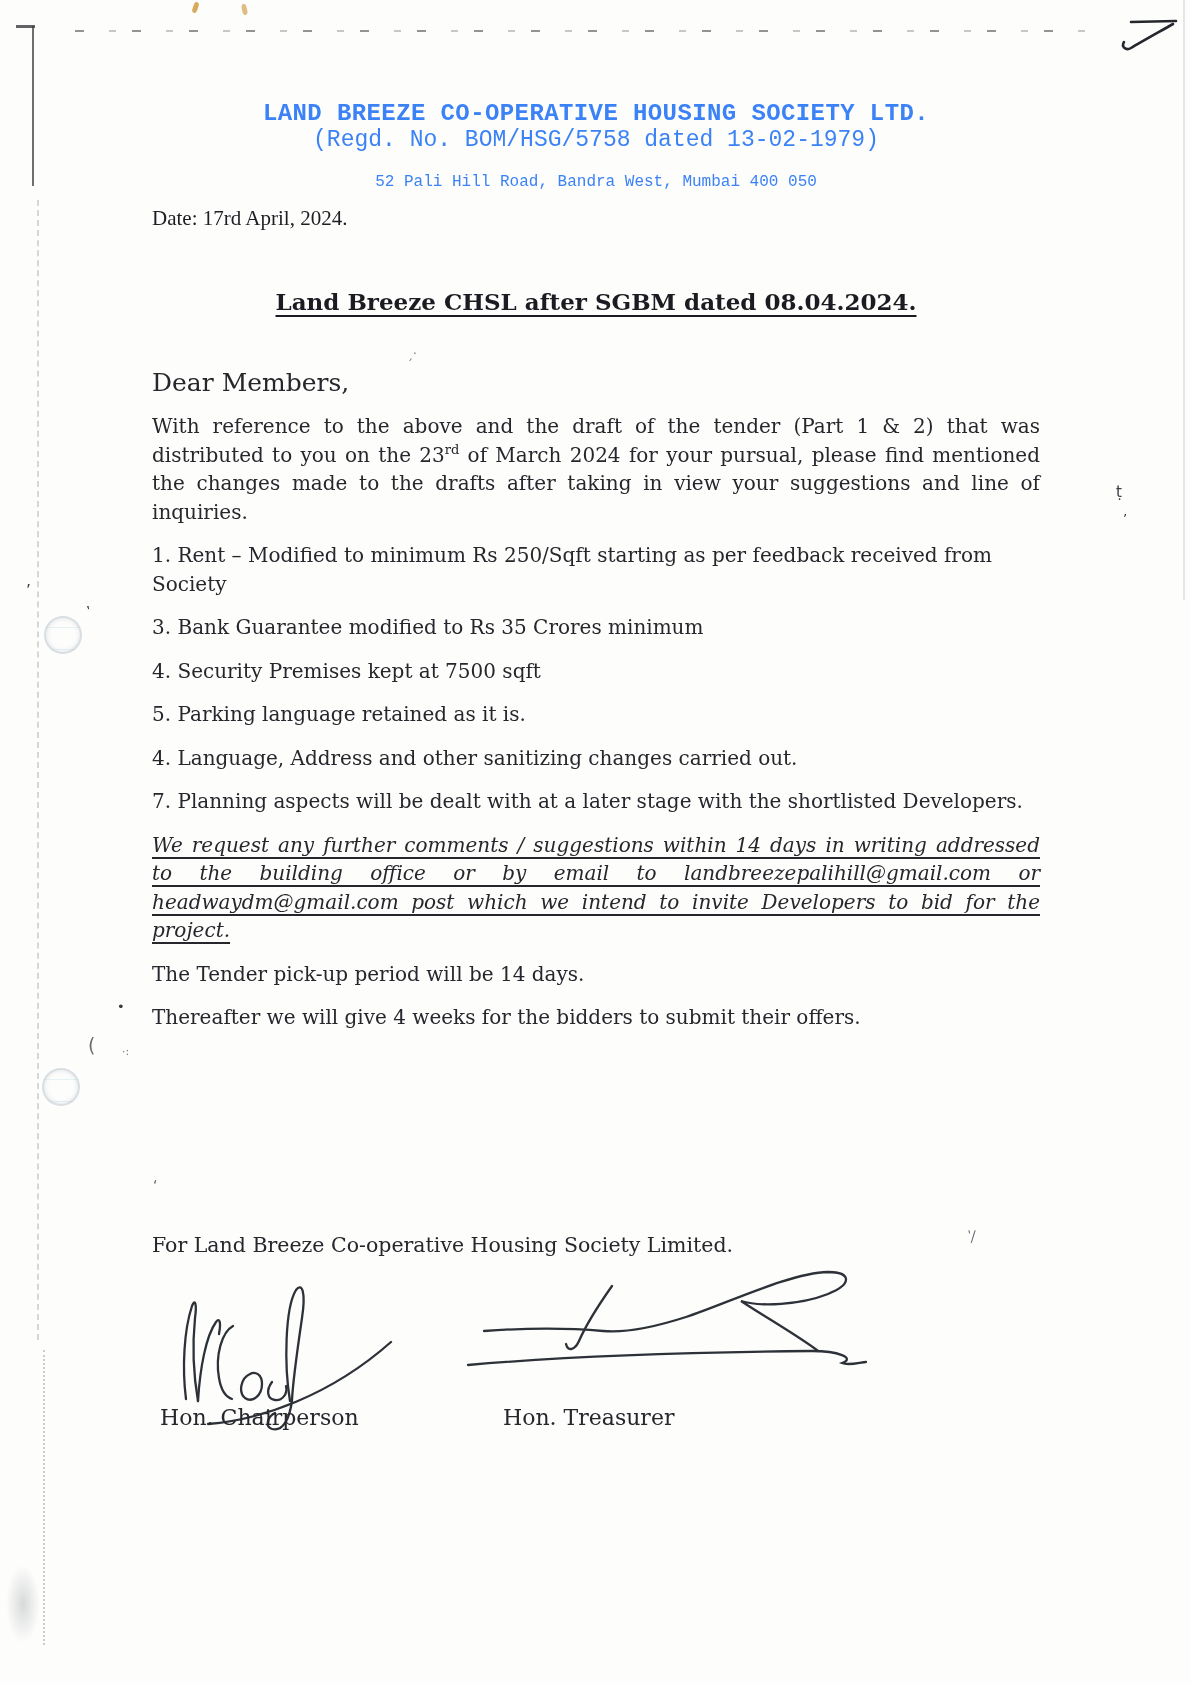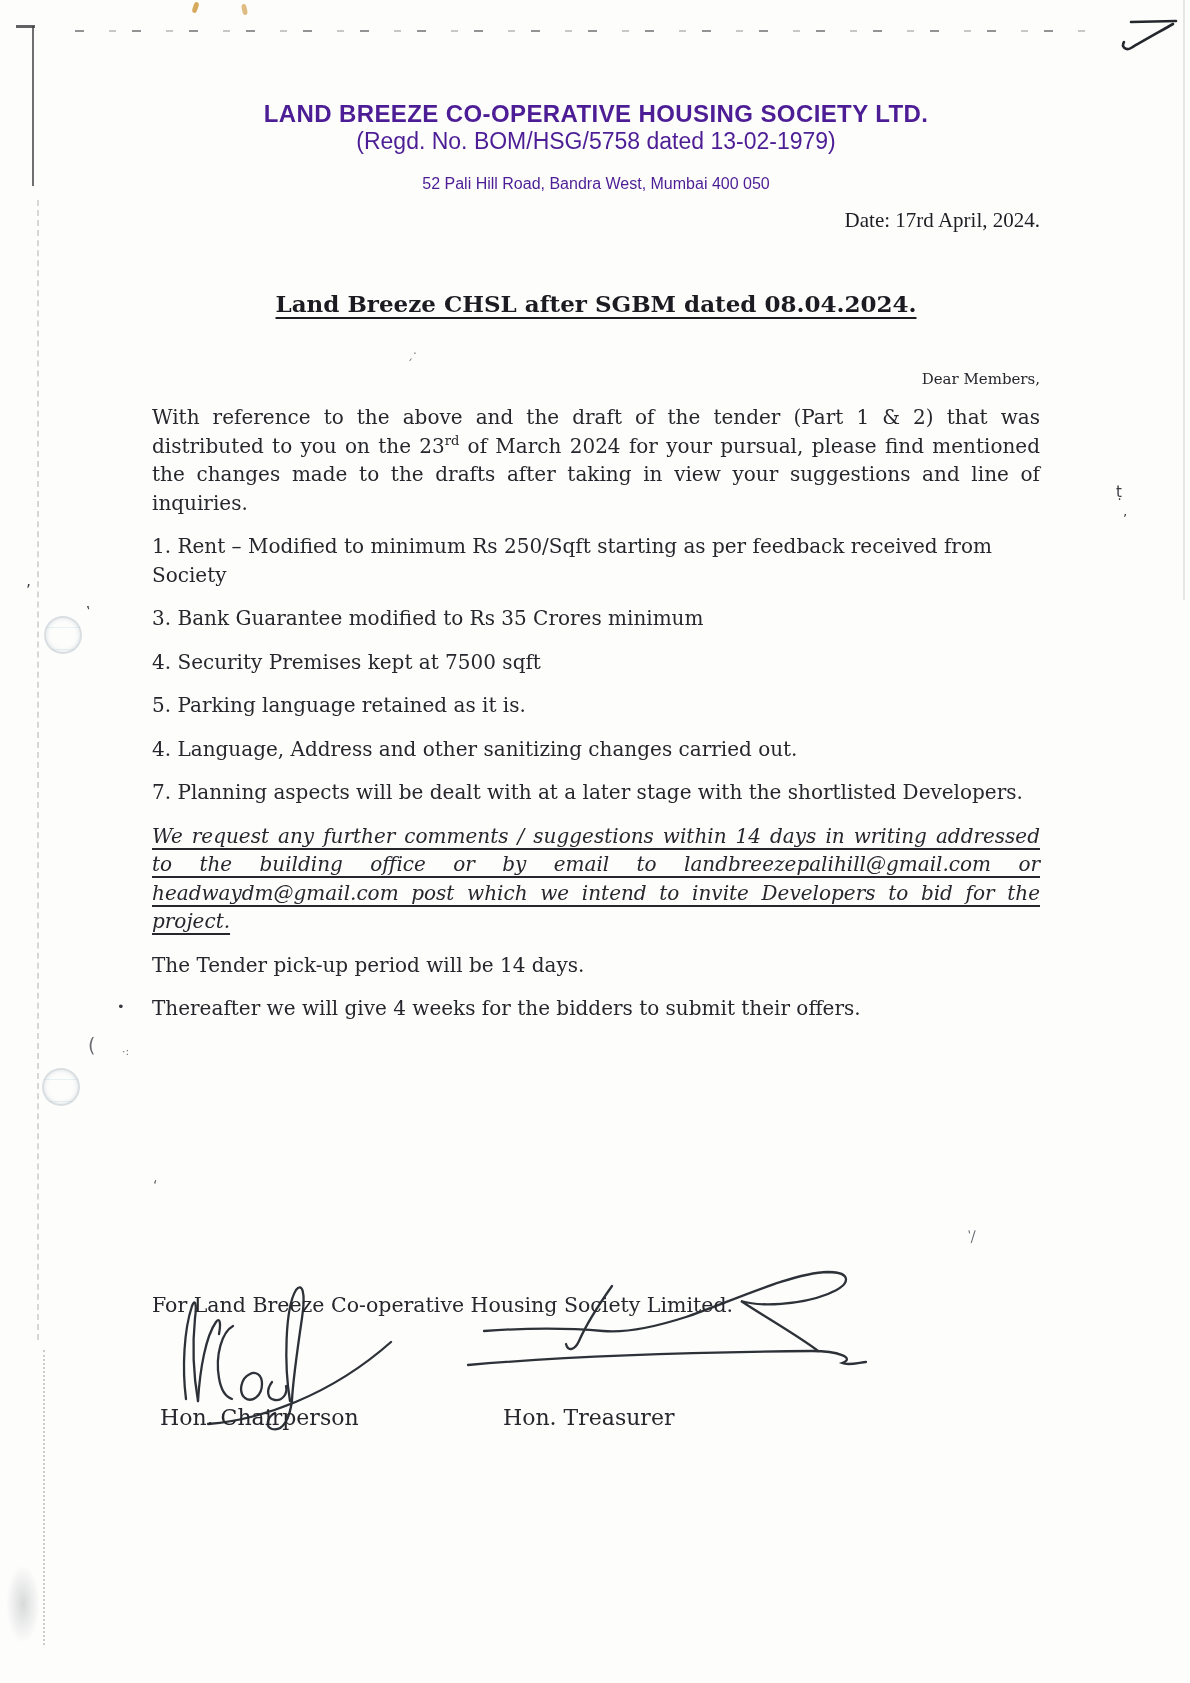--- a/index.html
+++ b/index.html
@@ -36,40 +36,40 @@
   .speck-1{left:193px;top:2px;transform:rotate(18deg);}
   .speck-2{left:242px;top:4px;transform:rotate(-12deg);opacity:.65;}
   .mark{position:absolute;font-family:"DejaVu Sans",sans-serif;color:#3a3a42;line-height:1;}
   .smudge{
     position:absolute;left:6px;top:1565px;width:34px;height:78px;border-radius:50%;
     background:radial-gradient(closest-side,rgba(120,125,130,.28),rgba(120,125,130,0));
   }
   .pen{position:absolute;left:0;top:0;width:1190px;height:1683px;pointer-events:none;}
   
   .content{position:absolute;left:152px;top:92px;width:888px;}
-  .hdr{font-family:Liberation Sans, sans-serif;text-align:center;color:#4c1d95;}
+  .hdr{font-family:Liberation Mono, monospace;text-align:center;color:#3b82f6;}
   .org{font-size:24px;font-weight:bold;letter-spacing:.4px;margin:8px 0 0 0;}
   .regd{font-size:23px;}
   .addr{font-size:16px;margin-top:20px;}
-  .dateline{font-family:"Liberation Serif",serif;font-size:21px;text-align:right;margin-top:15px;color:#1d1d24;}
+  .dateline{font-family:"Liberation Serif",serif;font-size:21px;text-align:left;margin-top:15px;color:#1d1d24;}
   .doc-title{
     text-align:center;font-weight:bold;font-size:23px;line-height:35px;
     margin-top:18px;color:#1b1b21;
   }
   .doc-title span{text-decoration:underline;text-decoration-thickness:2px;text-underline-offset:5px;}
-  .salutation{font-size:15px;margin-top:49px;text-align:right;}
+  .salutation{font-size:25px;margin-top:49px;}
   p.body{font-size:20px;line-height:28.5px;margin:15px 0 0 0;}
   p.justify{text-align:justify;}
   sup{font-size:13px;vertical-align:super;line-height:0;}
   .request{
     font-style:italic;text-align:justify;
     text-decoration:underline;text-decoration-thickness:1.6px;text-underline-offset:5px;
     word-spacing:2px;
   }
-  .signoff{position:absolute;left:152px;top:1293px;font-size:20.5px;margin:0;}
+  .signoff{position:absolute;left:152px;top:1233px;font-size:20.5px;margin:0;}
   .sig-labels{position:absolute;left:152px;top:1405px;width:888px;font-size:22px;}
   .sig-labels .lbl1{position:absolute;left:8px;top:0;}
   .sig-labels .lbl2{position:absolute;left:351px;top:0;}
 </style>
 </head>
 <body>
 
 <div class="page">
 
   <div class="top-dashes"></div>

